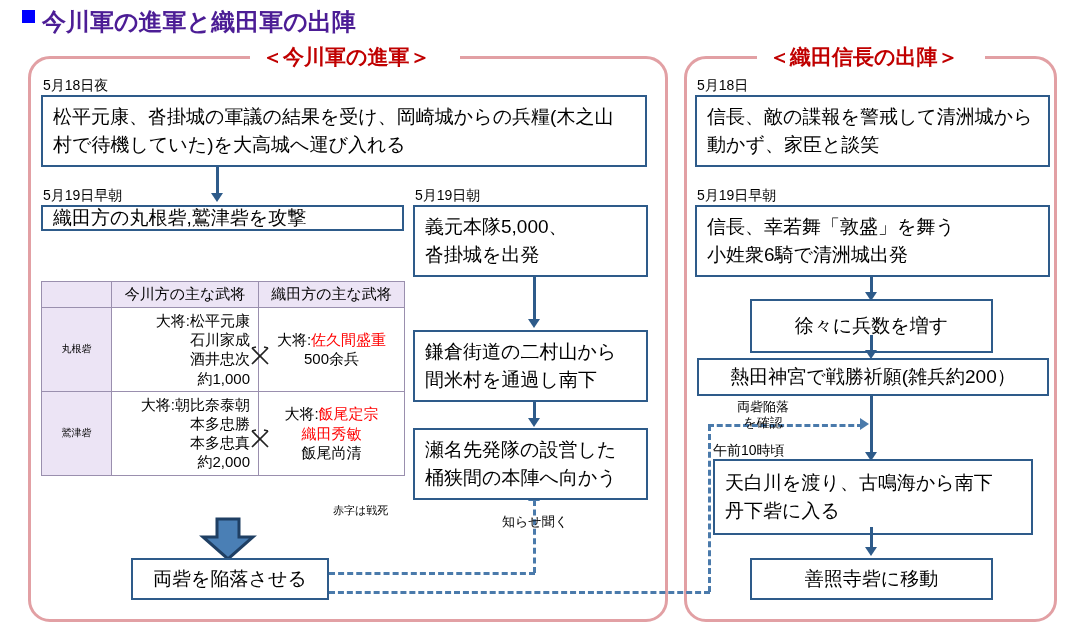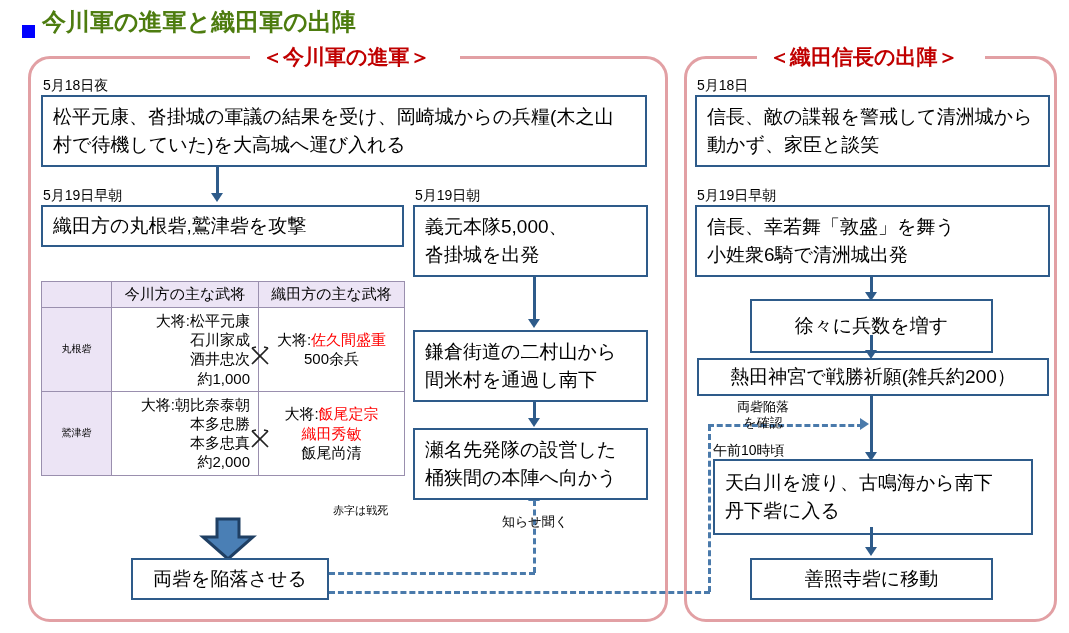--- a/index.html
+++ b/index.html
@@ -12,22 +12,22 @@
     width:1069px;
     height:633px;
     background:#ffffff;
     overflow:hidden;
   }
 
   
   #title{
     position:absolute;
     left:22px; top:6px;
-    display:flex; align-items:flex-end; gap:7px;
-    color:#4d7c0f;
+    display:flex; align-items:flex-start; gap:7px;
+    color:#4c1d95;
     font-size:24px;
     font-weight:700;
     letter-spacing:0px;
     white-space:nowrap;
   }
   #title .bullet{
     width:13px;height:13px;background:#0000ff;display:inline-block;
     margin-top:4px;
   }
 
@@ -198,21 +198,21 @@
   <div class="box" style="left:41px; top:95px; width:606px; height:72px;">
     <span class="ln">松平元康、沓掛城の軍議の結果を受け、岡崎城からの兵糧(木之山</span>
     <span class="ln">村で待機していた)を大高城へ運び入れる</span>
   </div>
 
   <div class="vline" style="left:216px; top:167px; height:28px;"></div>
   <div class="vhead" style="left:211px; top:193px;"></div>
 
   <div class="cap" style="left:43px; top:188px;">5月19日早朝</div>
 
-  <div class="box" style="left:41px; top:205px; width:363px; height:42px;">
+  <div class="box" style="left:41px; top:205px; width:363px; height:26px;">
     <span class="ln">織田方の丸根砦,鷲津砦を攻撃</span>
   </div>
 
   <table class="matrix" style="left:41px; top:281px; width:363px;padding-left:28px;">
     <colgroup>
       <col style="width:70px">
       <col style="width:147px">
       <col style="width:146px">
     </colgroup>
     <tbody>

